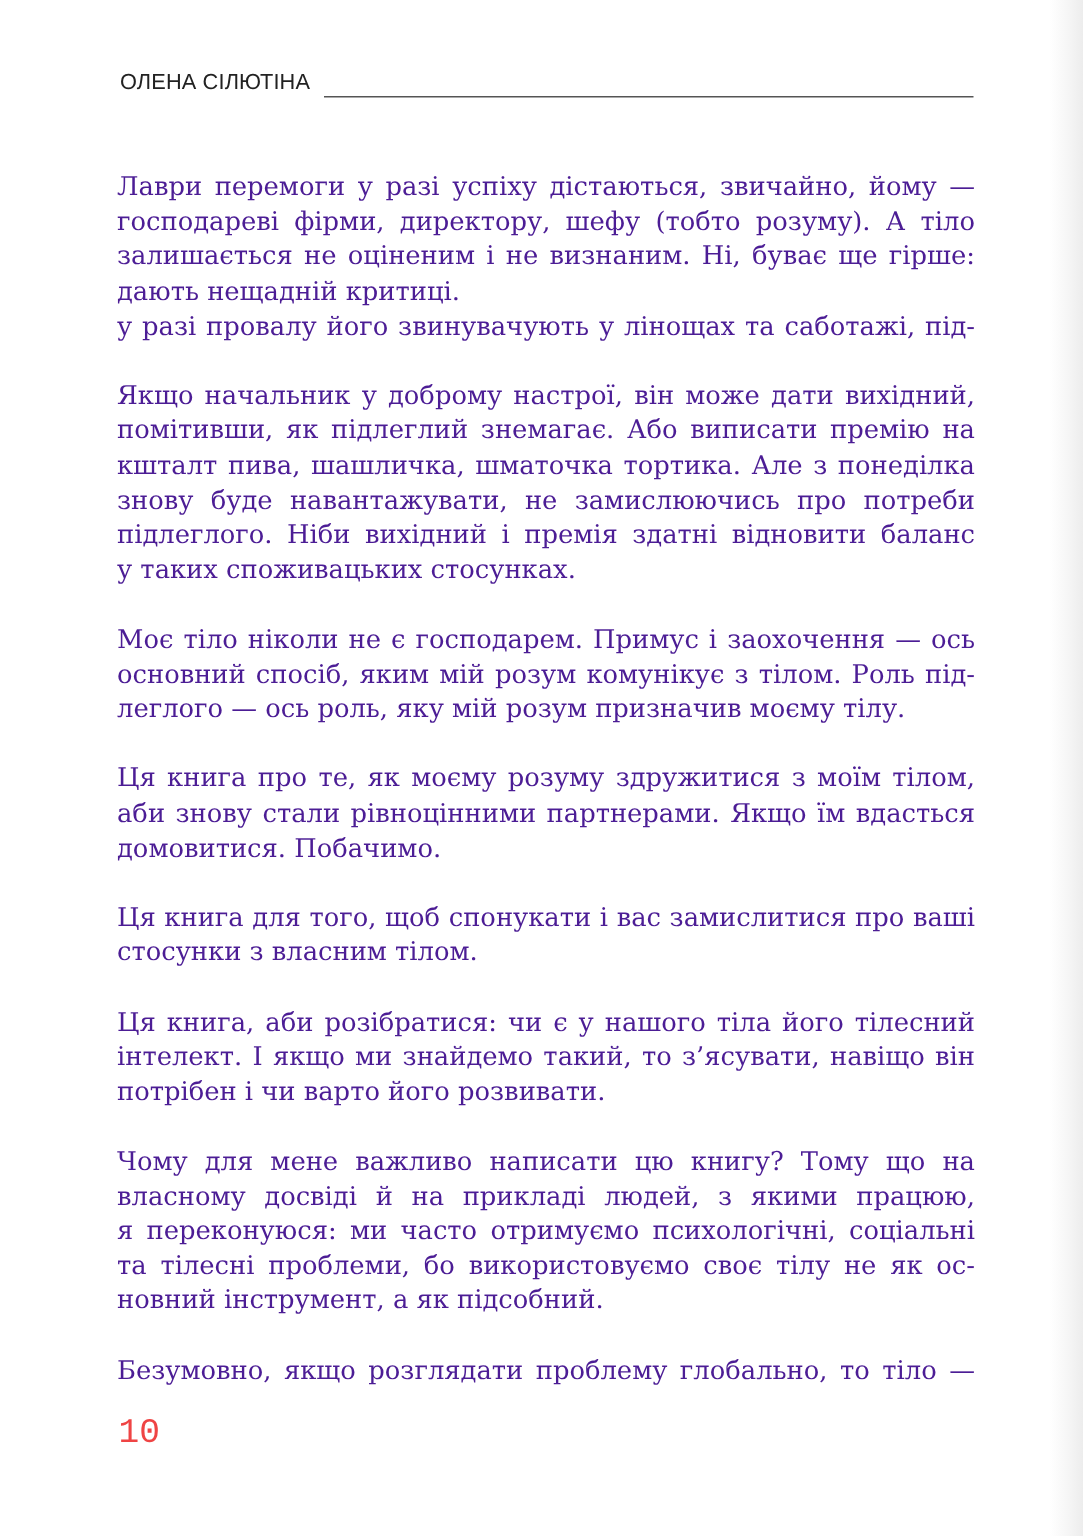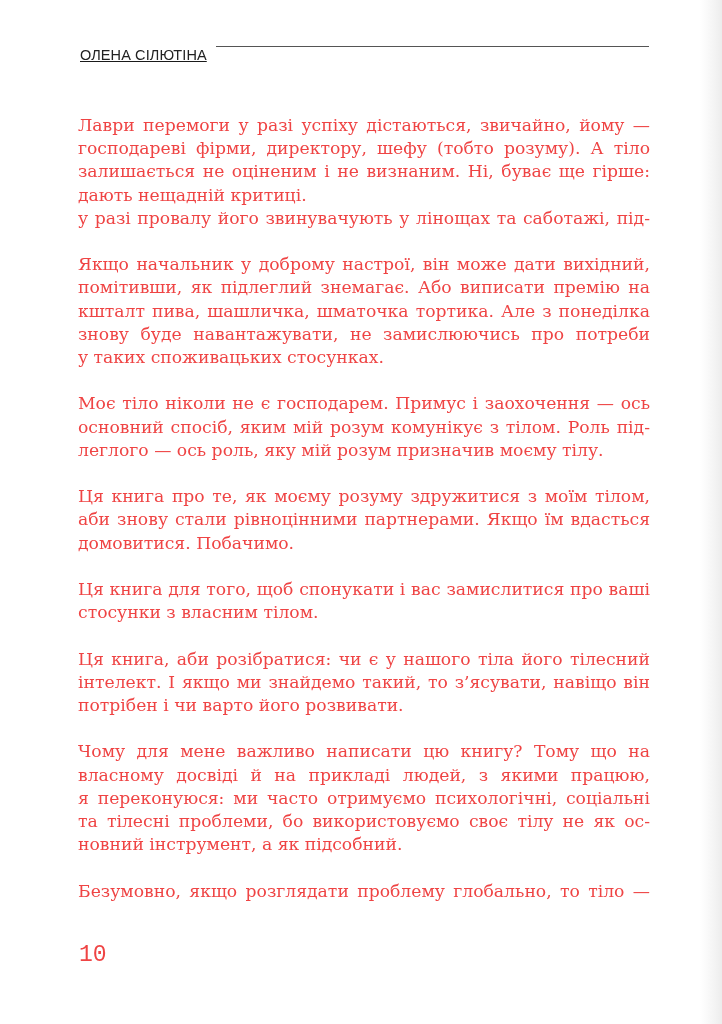--- a/index.html
+++ b/index.html
@@ -22,22 +22,21 @@
       height: 1024px;
       background: linear-gradient(to right, rgba(255,255,255,0) 0%, rgba(238,238,238,0.6) 60%, rgba(232,232,232,0.8) 100%);
     }
     .running-header {
       position: absolute;
       top: 45px;
       left: 80px;
       width: 569px;
       height: 20px;
       display: flex;
-      align-items: flex-start;
-      text-decoration: underline;
+      align-items: flex-end;
     }
     .running-header .author {
       font-family: "Liberation Sans", sans-serif;
       font-size: 14.5px;
       letter-spacing: 0.1px;
       color: #222;
       white-space: nowrap;
       line-height: 20px;
     }
     .running-header .rule {
@@ -48,21 +47,21 @@
       margin-top: 1px;
     }
     .body-text {
       position: absolute;
       top: 114px;
       left: 78px;
       width: 572px;
       font-family: "DejaVu Serif", serif;
       font-size: 17.2px;
       line-height: 23.2px;
-      color: #ef4444;
+      color: #4c1d95;
     }
     .body-text p {
       margin: 0 0 23.2px 0;
       text-align: justify;
       hyphens: manual;
     }
     .body-text .line {
       display: block;
       text-align: justify;
       text-align-last: justify;
@@ -97,20 +96,21 @@
     <span class="line">господареві фірми, директору, шефу (тобто розуму). А тіло</span>
     <span class="line">залишається не оціненим і не визнаним. Ні, буває ще гірше:</span>
     <span class="line last">дають нещадній критиці.</span>
     <span class="line">у разі провалу його звинувачують у лінощах та саботажі, під-</span>
   </p>
   <p>
     <span class="line">Якщо начальник у доброму настрої, він може дати вихідний,</span>
     <span class="line">помітивши, як підлеглий знемагає. Або виписати премію на</span>
     <span class="line">кшталт пива, шашличка, шматочка тортика. Але з понеділка</span>
     <span class="line">знову буде навантажувати, не замислюючись про потреби</span>
+    <span class="line">підлеглого. Ніби вихідний і премія здатні відновити баланс</span>
     <span class="line last">у таких споживацьких стосунках.</span>
   </p>
   <p>
     <span class="line">Моє тіло ніколи не є господарем. Примус і заохочення — ось</span>
     <span class="line">основний спосіб, яким мій розум комунікує з тілом. Роль під-</span>
     <span class="line last">леглого — ось роль, яку мій розум призначив моєму тілу.</span>
   </p>
   <p>
     <span class="line">Ця книга про те, як моєму розуму здружитися з моїм тілом,</span>
     <span class="line">аби знову стали рівноцінними партнерами. Якщо їм вдасться</span>

